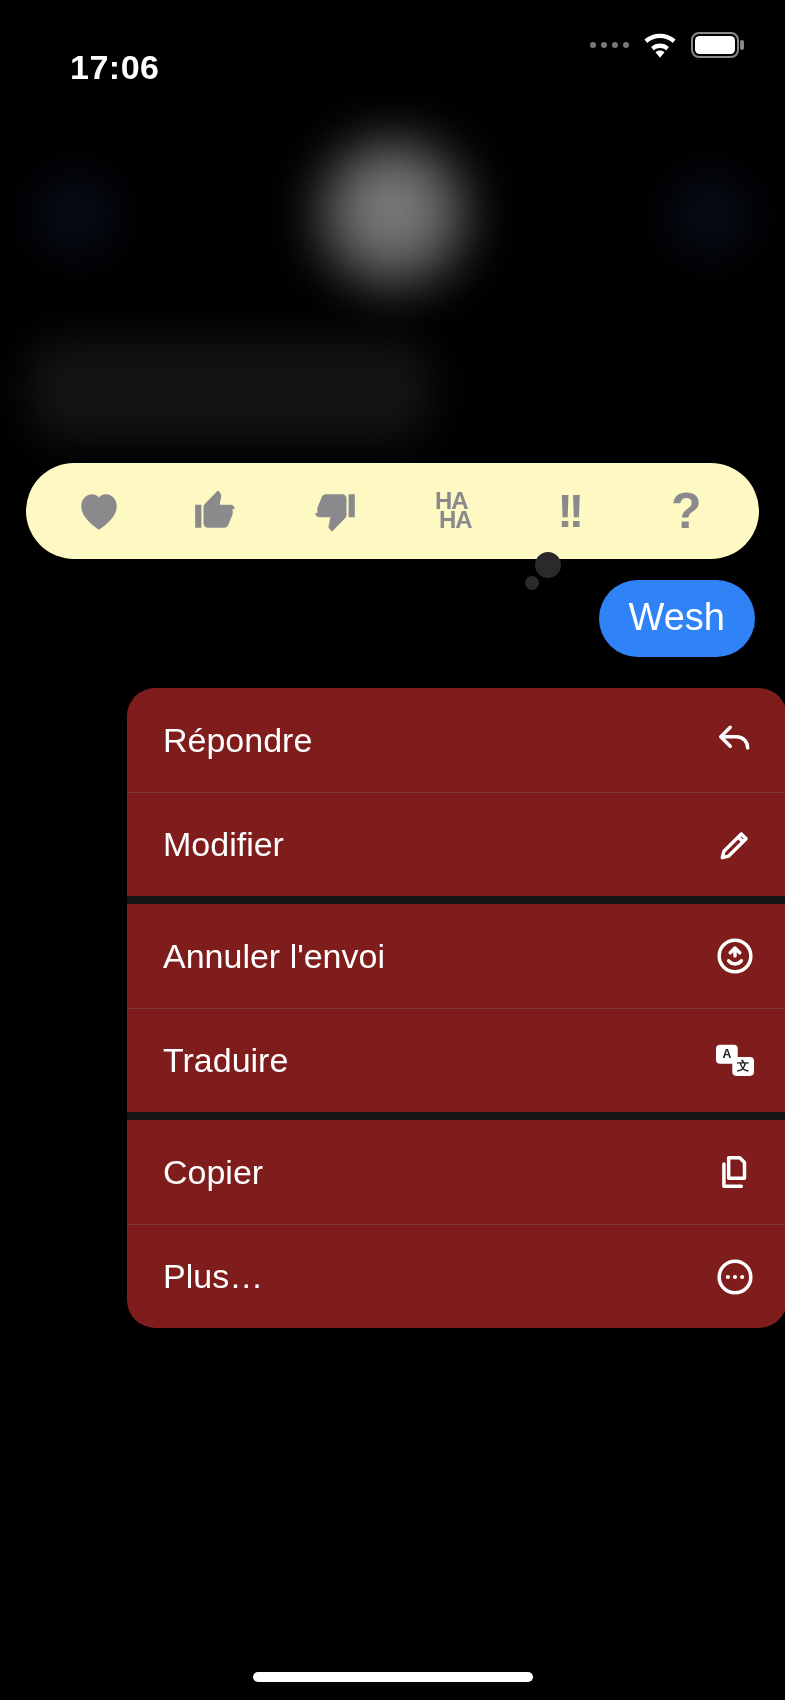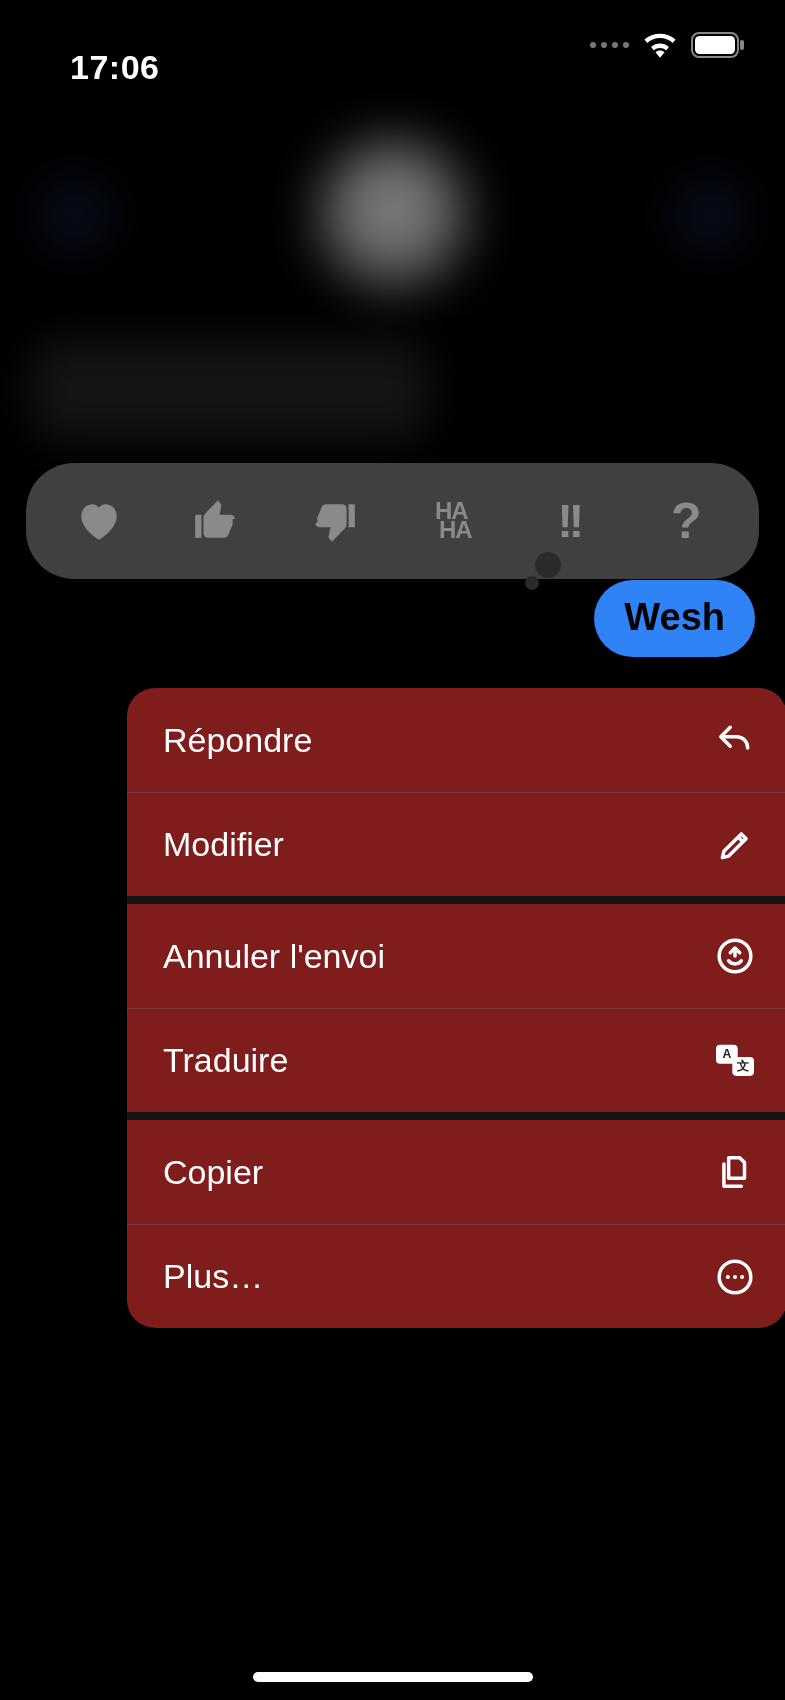--- a/index.html
+++ b/index.html
@@ -17,34 +17,34 @@
   
   .blurred-header { position:absolute; top:100px; left:0; right:0; height:220px; filter: blur(26px); opacity:0.7; }
   .blur-avatar { position:absolute; left:50%; top:40px; transform:translateX(-50%); width:150px; height:150px; border-radius:50%; background: radial-gradient(circle at 50% 45%, #c9c9cc 0%, #7e7e82 60%, #2a2a2c 100%); }
   .blur-btn-left { position:absolute; left:40px; top:80px; width:70px; height:70px; border-radius:50%; background:rgba(60,100,200,0.25); filter:blur(6px); }
   .blur-btn-right { position:absolute; right:40px; top:80px; width:70px; height:70px; border-radius:50%; background:rgba(60,100,200,0.25); filter:blur(6px); }
 
   
   .blurred-msg { position:absolute; top:340px; left:30px; width:400px; height:100px; border-radius:30px; background:rgba(80,80,80,0.25); filter: blur(20px); }
 
   
-  .tapback-bar { position:absolute; top:463px; left:26px; right:26px; height:116px; background:#404040; border-radius:48px; display:flex; align-items:center; justify-content:space-around; padding:0 14px; }
+  .tapback-bar { position:absolute; top:463px; left:26px; right:26px; height:96px; background:#fef9c3; border-radius:48px; display:flex; align-items:center; justify-content:space-around; padding:0 14px; }
   .tapback-tail { position:absolute; top:552px; right:220px; width:40px; height:40px; }
   .tapback-tail .b1 { position:absolute; top:0; left:10px; width:26px; height:26px; border-radius:50%; background:#2a2a2c; }
   .tapback-tail .b2 { position:absolute; top:24px; left:0; width:14px; height:14px; border-radius:50%; background:#2a2a2c; }
   .tapback { width:70px; height:70px; display:flex; align-items:center; justify-content:center; color:#8a8a8d; cursor:pointer; }
   .tapback svg { width:50px; height:50px; fill:#8a8a8d; }
   .haha-txt { font-family: Arial Black, Arial, sans-serif; font-weight:900; color:#8a8a8d; line-height:0.78; font-size:24px; text-align:center; letter-spacing:-1px; }
   .haha-txt span { display:block; }
   .haha-txt span:nth-child(2){ margin-left:8px; }
   .bang-txt { font-family: Arial Black, Arial, sans-serif; font-weight:900; color:#8a8a8d; font-size:46px; letter-spacing:-4px; }
   .q-txt { font-family: Arial Black, Arial, sans-serif; font-weight:900; color:#8a8a8d; font-size:50px; }
 
   
-  .sent-bubble { position:absolute; top:580px; right:30px; background:#2f83f7; color:#000000; font-size:38px; padding:16px 30px 18px; border-radius:40px;font-weight:bold; }
+  .sent-bubble { position:absolute; top:580px; right:30px; background:#2f83f7; color:#ffffff; font-size:38px; padding:16px 30px 18px; border-radius:40px; }
   .sent-tail { position:absolute; top:628px; right:22px; width:0; height:0; }
   .sent-tail::before { content:""; position:absolute; right:-4px; bottom:-4px; width:38px; height:30px; background:#2f83f7; border-bottom-right-radius:30px 26px; transform: rotate(12deg); clip-path: polygon(0 40%, 100% 90%, 30% 100%, 0 100%); }
 
   
   .context-menu { position:absolute; top:688px; left:127px; width:660px; background:#7f1d1d; border-radius:28px; overflow:hidden; }
   .menu-item { display:flex; align-items:center; justify-content:space-between; height:104px; padding:0 32px 0 36px; cursor:pointer; }
   .menu-item + .menu-item { border-top:1px solid rgba(120,120,125,0.3); }
   .menu-item.gap-before { border-top:none; margin-top:8px; box-shadow: 0 -8px 0 #151516; }
   .menu-label { font-size:34px; font-weight:400; color:#fff; }
   .menu-icon { width:40px; height:40px; display:flex; align-items:center; justify-content:center; }

